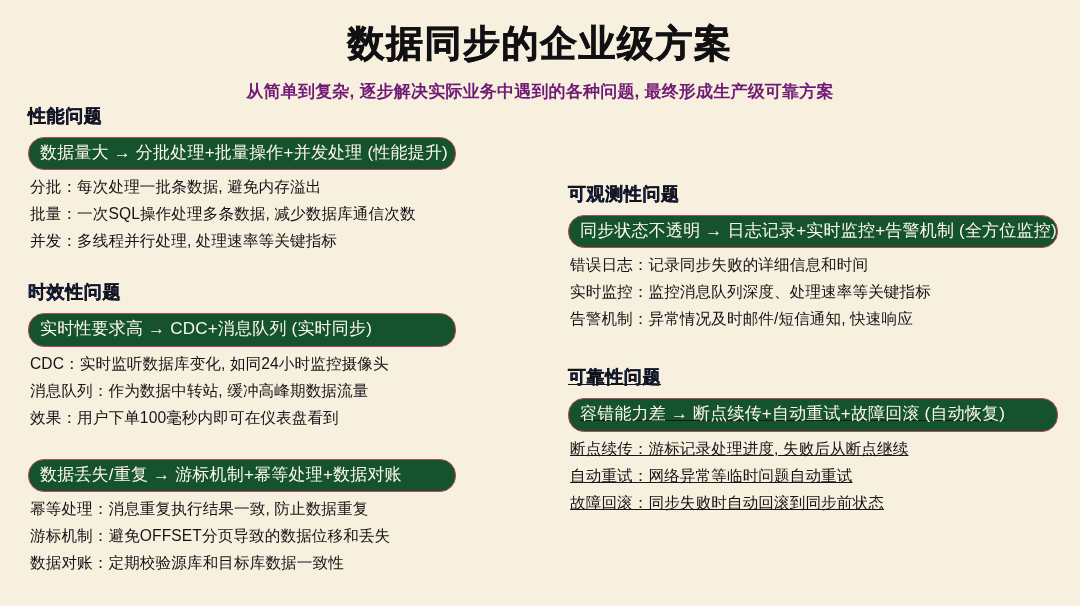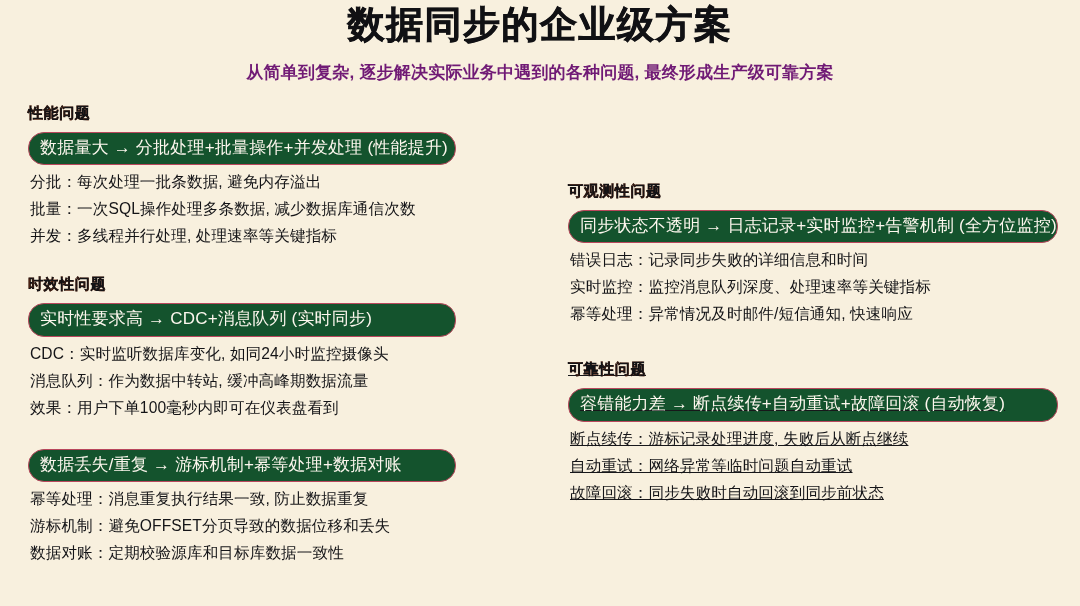--- a/index.html
+++ b/index.html
@@ -16,20 +16,21 @@
     overflow: hidden;
     position: relative;
   }
 
   
   .header {
     width: 100%;
     text-align: center;
     padding-top: 2px;
     box-sizing: border-box;
+    margin-top: 19px;
   }
   .page-title {
     font-size: 37px;
     font-weight: 700;
     letter-spacing: 1.5px;
     color: #111114;
     line-height: 1.25;
     margin: 0;
     -webkit-text-stroke: 0.7px #111114;
   }
@@ -52,23 +53,23 @@
   .col {
     position: absolute;
     top: 0;
   }
   .col-left  { left: 28px;  width: 460px; }
   .col-right { left: 568px; width: 494px; }
 
   .section { margin-bottom: 0; }
 
   .section-heading {
-    font-size: 15px;
+    font-size: 18px;
     font-weight: 700;
-    color: #c2410c;
+    color: #1d4ed8;
     letter-spacing: 0.6px;
     margin: 0 0 9px 0;
     -webkit-text-stroke: 0.4px #121215;
   }
 
   .pill {
     display: block;
     box-sizing: border-box;
     background: #14532d;
     border: 1.6px solid #b9475c;
@@ -150,21 +151,21 @@
   </div>
 
   <div class="col col-right">
 
     <div class="section s0">
       <h2 class="section-heading">可观测性问题</h2>
       <div class="pill">同步状态不透明 → 日志记录+实时监控+告警机制 (全方位监控)</div>
       <ul class="detail-list">
         <li>错误日志：记录同步失败的详细信息和时间</li>
         <li>实时监控：监控消息队列深度、处理速率等关键指标</li>
-        <li>幂等处理：异常情况及时邮件/短信通知, 快速响应</li>
+        <li>告警机制：异常情况及时邮件/短信通知, 快速响应</li>
       </ul>
     </div>
 
     <div class="section s1">
       <h2 class="section-heading">可靠性问题</h2>
       <div class="pill">容错能力差 → 断点续传+自动重试+故障回滚 (自动恢复)</div>
       <ul class="detail-list">
         <li>断点续传：游标记录处理进度, 失败后从断点继续</li>
         <li>自动重试：网络异常等临时问题自动重试</li>
         <li>故障回滚：同步失败时自动回滚到同步前状态</li>

